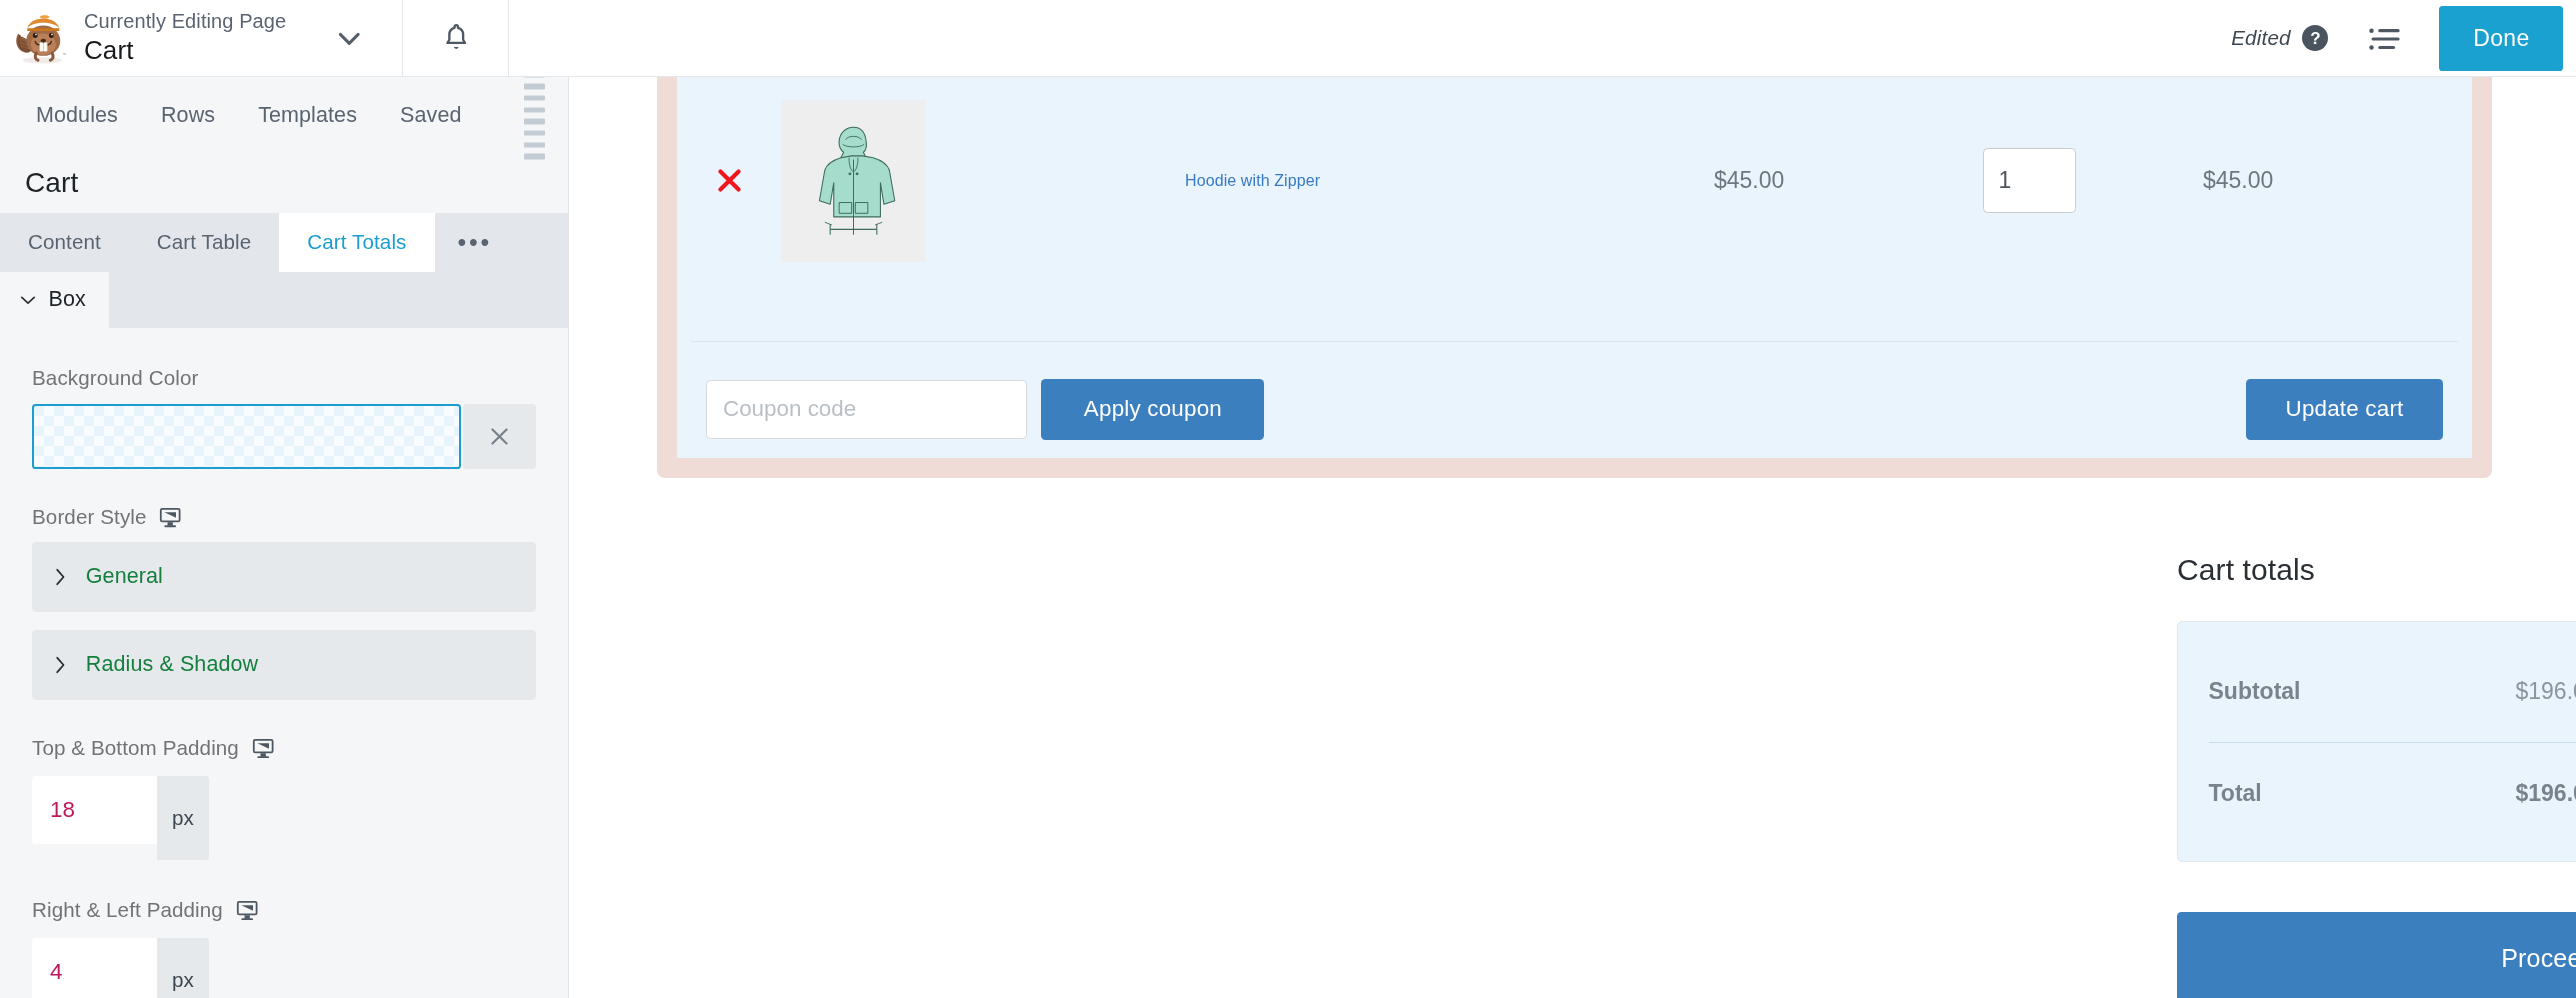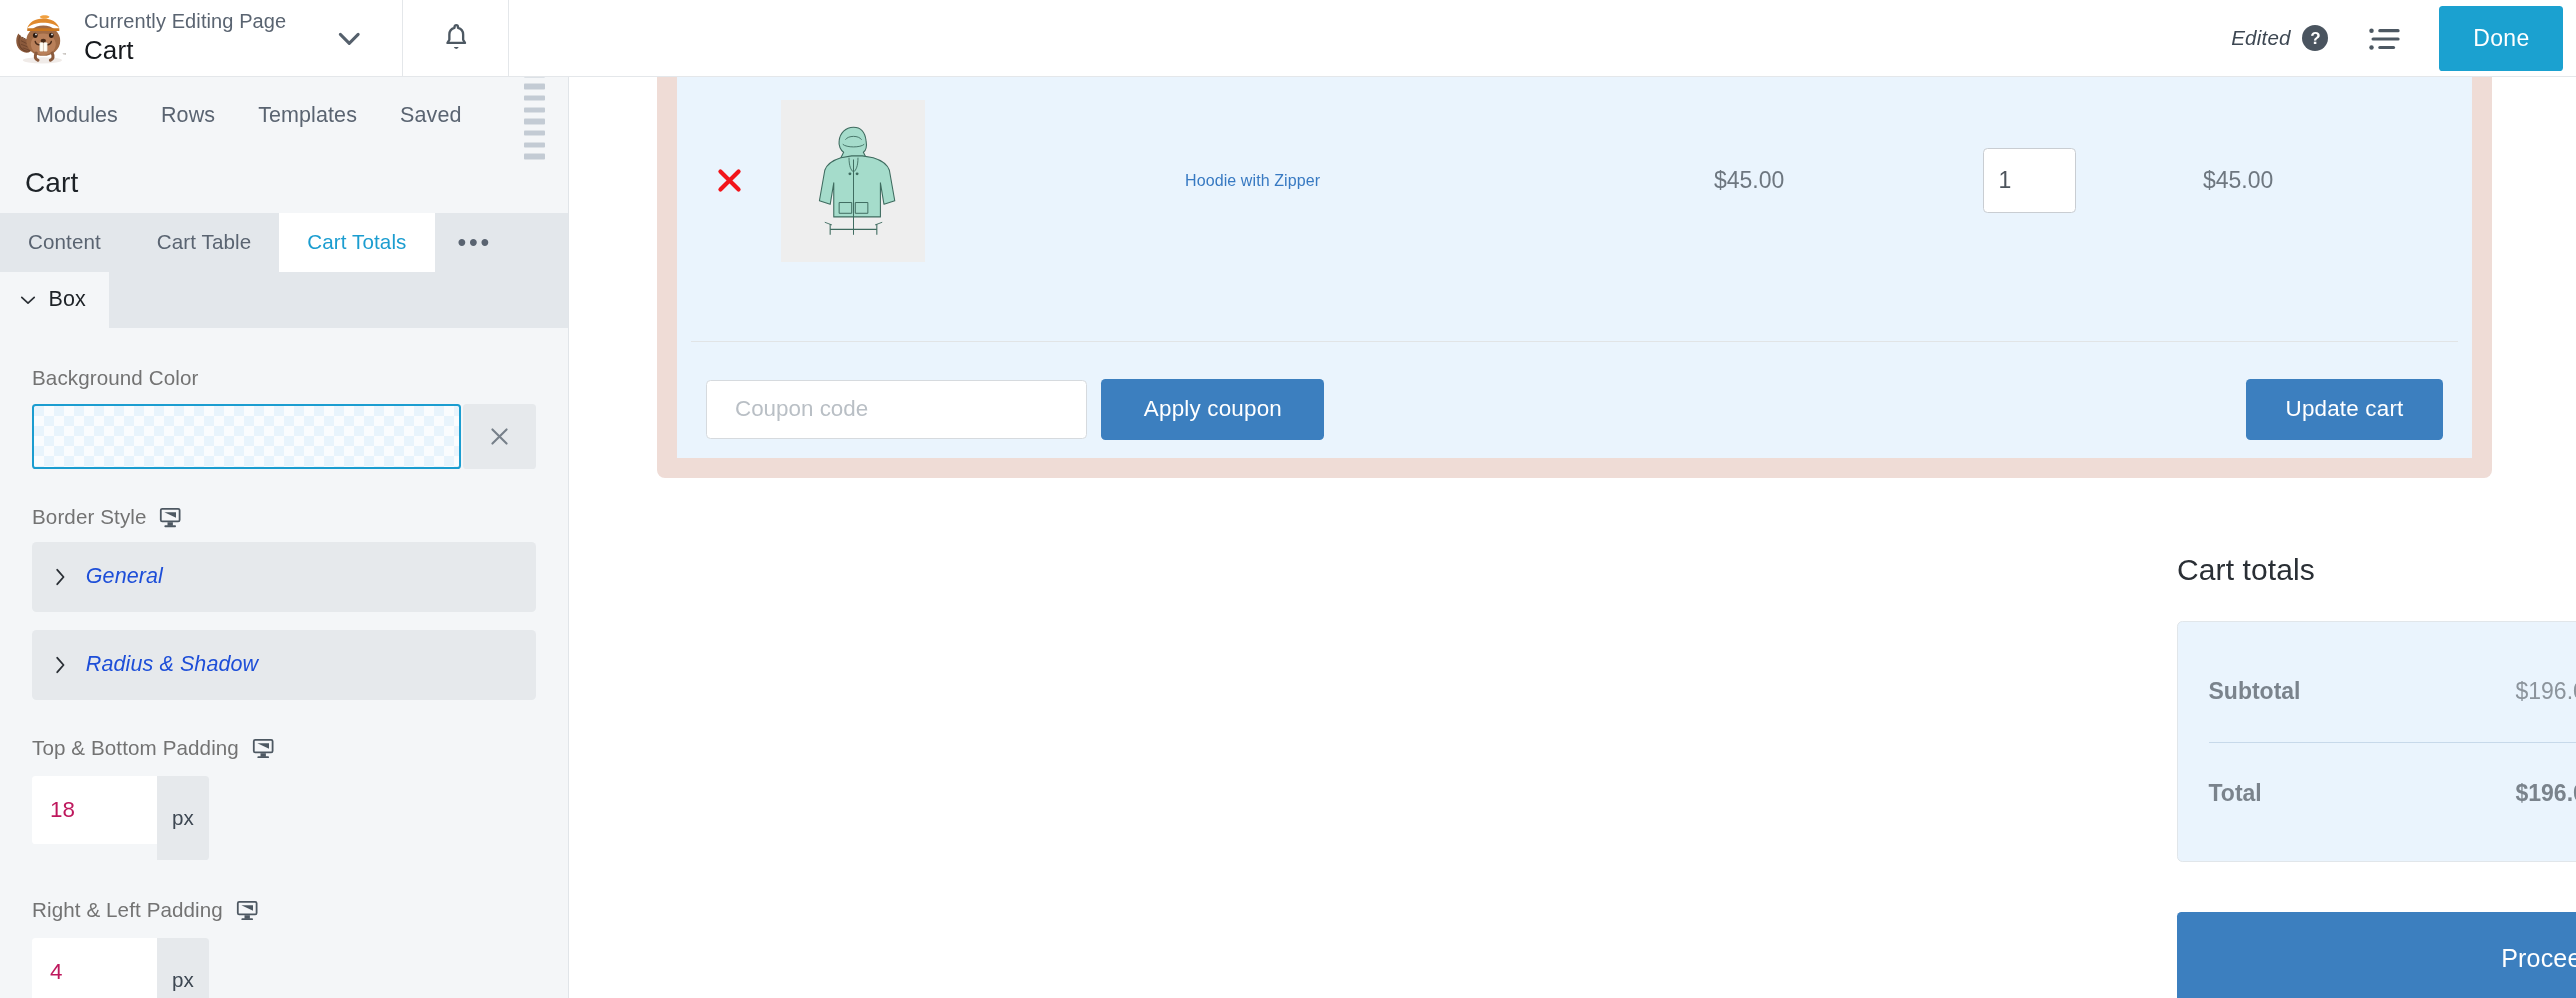--- a/index.html
+++ b/index.html
@@ -149,21 +149,21 @@
   }
   .x-ico { width: 23px; height: 23px; }
 
   .accordion {
     margin: 0 32px; height: 70px;
     background: #e6e9ec; border-radius: 4.5px;
     display: flex; align-items: center; gap: 20px;
     padding-left: 23px; cursor: pointer;
   }
   .accordion .caret-r { width: 10.8px; height: 18px; }
-  .accordion .lbl { font-size: 21.5px; color: #1d4ed8; letter-spacing: 0.1px; font-style: italic; }
+  .accordion .lbl { font-size: 21.5px; color: #15803d; letter-spacing: 0.1px; }
 
   .unit-row { display: flex; align-items: stretch; margin-top: 16px; }
   .unit-input {
     width: 125px; height: 68px;
     background: #ffffff; border: none; border-radius: 3.6px 0 0 3.6px;
     font-size: 22.4px; color: #be185d;
     padding-left: 18px;
     font-family: "Liberation Sans", sans-serif;
     outline: none;
   }
@@ -208,23 +208,23 @@
     background: #ffffff; border: 0.9px solid #c9cdd2; border-radius: 4.5px;
     font-size: 23px; color: #4d545c; padding-left: 14.4px;
     font-family: "Liberation Sans", sans-serif; outline: none;
   }
   .sub-cell { width: 269px; flex: 0 0 269px; display: flex; align-items: center; }
 
   .cart-divider { height: 0.9px; background: #e1e4e6; margin: 0 14.4px; }
 
   .coupon-row { display: flex; align-items: center; height: 135px; padding: 0 29px; }
   .coupon-input {
-    width: 381px; height: 59px;
+    width: 321px; height: 59px;
     background: #ffffff; border: 0.9px solid #d6dade; border-radius: 4.5px;
-    font-size: 22.4px; color: #4d545c; padding-left: 28px;
+    font-size: 22.4px; color: #4d545c; padding-left: 16px;
     font-family: "Liberation Sans", sans-serif; outline: none;
   }
   .coupon-input::placeholder { color: #b9bfc5; }
   .btn-blue {
     background: #3c7fbf; color: #ffffff;
     border: none; border-radius: 4.5px;
     font-size: 22.4px; letter-spacing: 0.2px;
     font-family: "Liberation Sans", sans-serif;
     cursor: pointer;
     display: flex; align-items: center; justify-content: center;

